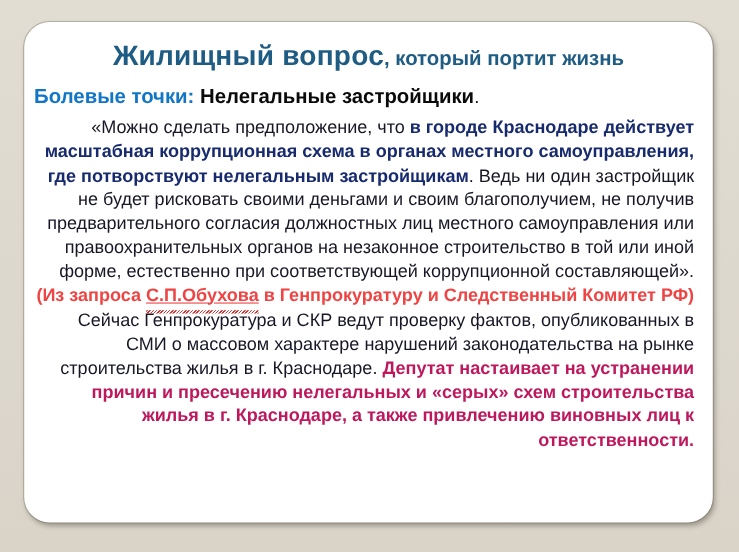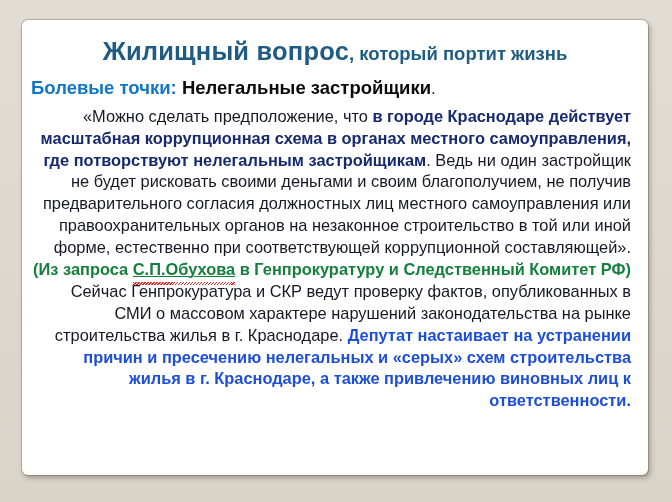--- a/index.html
+++ b/index.html
@@ -23,21 +23,21 @@
     background: linear-gradient(180deg, #e2ddd3 0%, #ddd8ce 55%, #d9d3c8 100%);
   }
 
   .slide-card {
     position: absolute;
     left: 22px;
     top: 20px;
     width: 626px;
     height: 455px;
     background: #ffffff;
-    border-radius: 6px;
+    border-radius: 23px;
     box-sizing: border-box;
     box-shadow: 2px 3px 5px rgba(60, 54, 44, 0.38),
                 0 0 0 1px rgba(150, 143, 130, 0.55);
     overflow: hidden;
   }
 
   
   .title-block {
     text-align: center;
     padding: 17px 10px 0 10px;
@@ -77,25 +77,25 @@
     color: #171726;
     text-align: right;
   }
   .para { margin: 0; }
 
   .em-navy {
     color: #172a6e;
     font-weight: bold;
   }
   .em-red {
-    color: #1d4ed8;
+    color: #be185d;
     font-weight: bold;
   }
   .src-line {
-    color: #15803d;
+    color: #ef4444;
     font-weight: bold;
   }
   .underlined {
     text-decoration: underline;
     text-decoration-thickness: 1px;
     text-underline-offset: 1px;
   }
   
   .spellcheck {
     position: relative;

